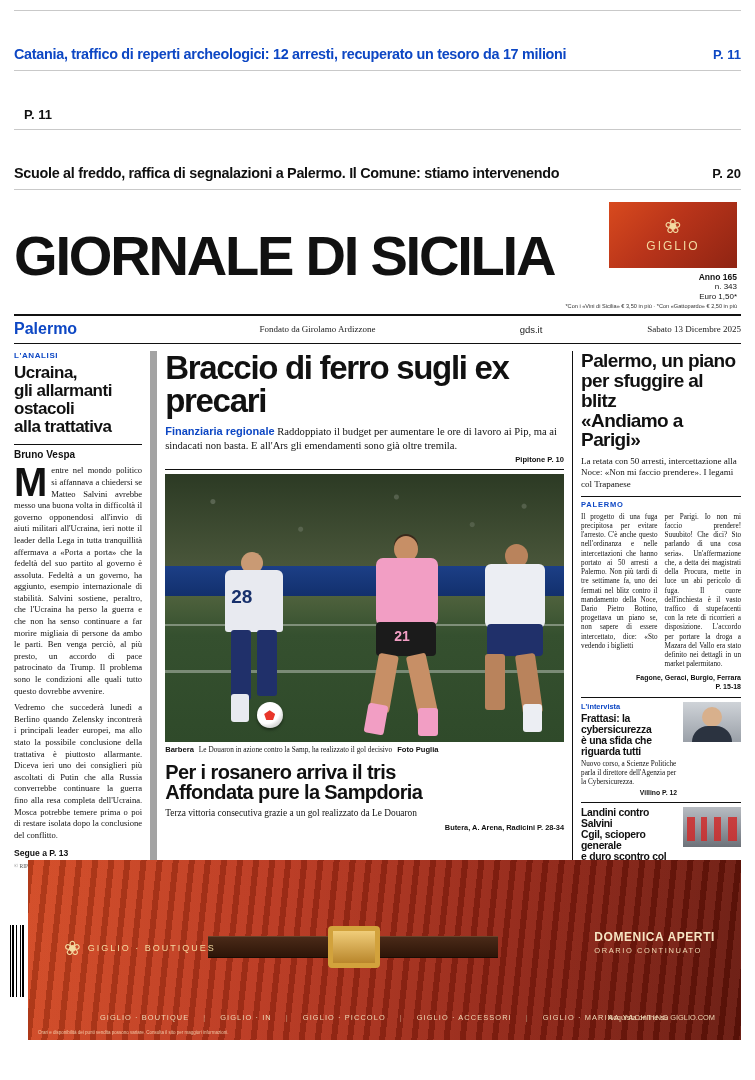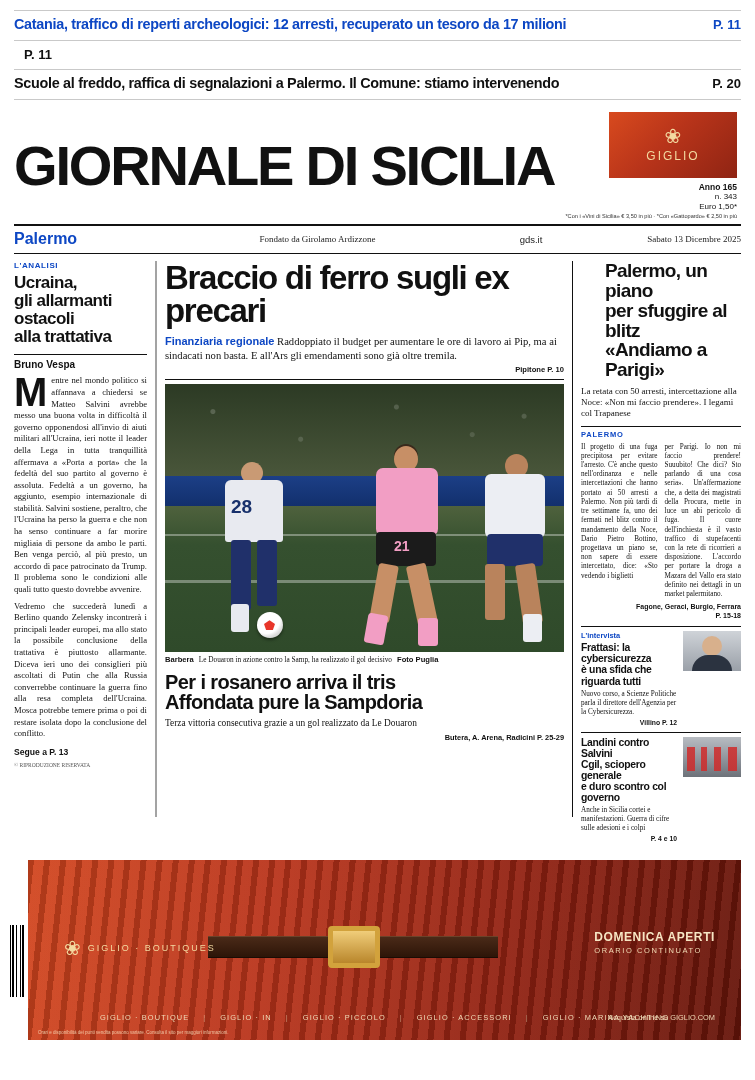--- a/index.html
+++ b/index.html
@@ -26,21 +26,21 @@
     font-family: "Liberation Sans", sans-serif;
     font-weight: bold;
     font-size: 14.4px;
     letter-spacing: -0.3px;
     line-height: 1.1;
   }
   .teaser-1 .teaser-text { color: #0d47c4; }
   .teaser-page {
     font-family: "Liberation Sans", sans-serif;
     font-weight: bold; font-size: 13px;
-    color: #111; margin-left: 10px; white-space: nowrap;
+    color: #111; margin-left: 10px; white-space: nowrap; margin-top: 30px;
   }
   .teaser-1 .teaser-page { color: #0d47c4; }
 
   
   .masthead { display: flex; align-items: center; padding: 12px 4px 2px 0; }
   .logo-wrap { flex: 1; }
   .logo {
     font-family: "Liberation Sans", sans-serif;
     font-weight: bold;
     font-size: 55px;
@@ -90,21 +90,21 @@
     width: 120px; text-align: center;
     font-family: "Liberation Sans", sans-serif; font-size: 9.5px; color: #222;
   }
   .date {
     width: 150px; text-align: right;
     font-family: "Liberation Serif", serif; font-size: 9px; color: #222;
   }
 
   
   .main { display: flex; margin-top: 7px; height: 556px; }
-  .col-left { width: 148px; padding-right: 8px; border-right: 2px solid #a3a3a3; }
+  .col-left { width: 148px; padding-right: 8px; border-right: 7px solid #a3a3a3; }
   .col-center { width: 430px; padding: 0 8px; }
   .col-right { width: 175px; padding-left: 8px; border-left: 1px solid #111; }
 
   
   .kicker-blue {
     font-family: "Liberation Sans", sans-serif;
     font-weight: bold; font-size: 8px; color: #0d47c4;
     letter-spacing: 0.6px; margin-bottom: 4px;
   }
   .analisi-title {
@@ -226,21 +226,20 @@
   .sport-credit {
     text-align: right; font-family: "Liberation Sans", sans-serif;
     font-weight: bold; font-size: 7.4px; margin-top: 4px;
   }
 
   
   .r-headline {
     font-family: "Liberation Sans", sans-serif;
     font-weight: bold; font-size: 19px; line-height: 1.04;
     letter-spacing: -0.6px;
-    margin-left: 24px;
   }
   .r-sub { font-size: 9px; line-height: 1.25; margin-top: 6px; }
   .r-section {
     font-family: "Liberation Sans", sans-serif; font-weight: bold;
     font-size: 7.5px; letter-spacing: 0.8px; color: #0d47c4;
     border-top: 1px solid #111; margin-top: 6px; padding-top: 3px;
   }
   .r-cols { display: flex; gap: 7px; margin-top: 4px; }
   .r-cols p { font-size: 7.2px; line-height: 1.28; text-align: justify; flex: 1; hyphens: auto; }
   .r-credit {
@@ -454,21 +453,21 @@
 
       <div class="photo-caption">
         <b>Barbera</b>
         <span>Le Douaron in azione contro la Samp, ha realizzato il gol decisivo</span>
         <b>Foto Puglia</b>
       </div>
 
       <div class="sport-headline" style="white-space: pre-line;">Per i rosanero arriva il tris
 Affondata pure la Sampdoria</div>
       <div class="sport-sub">Terza vittoria consecutiva grazie a un gol realizzato da Le Douaron</div>
-      <div class="sport-credit">Butera, A. Arena, Radicini  P. 25-29</div>
+      <div class="sport-credit">Butera, A. Arena, Radicini  P. 28-34</div>
     </div>
 
     <div class="col-right">
       <div class="r-headline" style="white-space: pre-line;">Palermo, un piano
 per sfuggire al blitz
 «Andiamo a Parigi»</div>
       <div class="r-sub">La retata con 50 arresti, intercettazione alla Noce: «Non mi faccio prendere». I legami col Trapanese</div>
       <div class="r-section">PALERMO</div>
       <div class="r-cols">
         <p>Il progetto di una fuga precipitosa per evitare l'arresto. C'è anche questo nell'ordinanza e nelle intercettazioni che hanno portato ai 50 arresti a Palermo. Non più tardi di tre settimane fa, uno dei fermati nel blitz contro il mandamento della Noce, Dario Pietro Bottino, progettava un piano se, non sapere di essere intercettato, dice: «Sto vedendo i biglietti</p>

